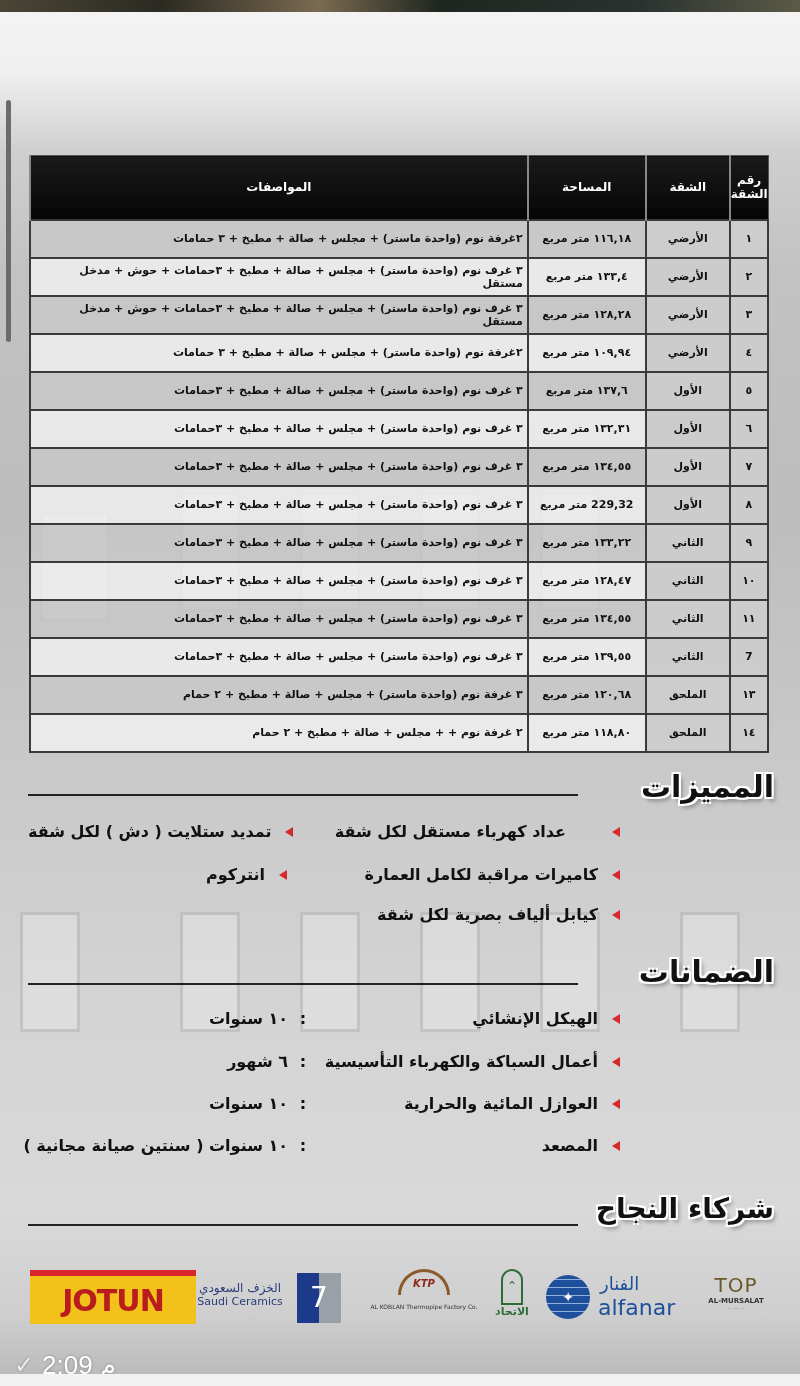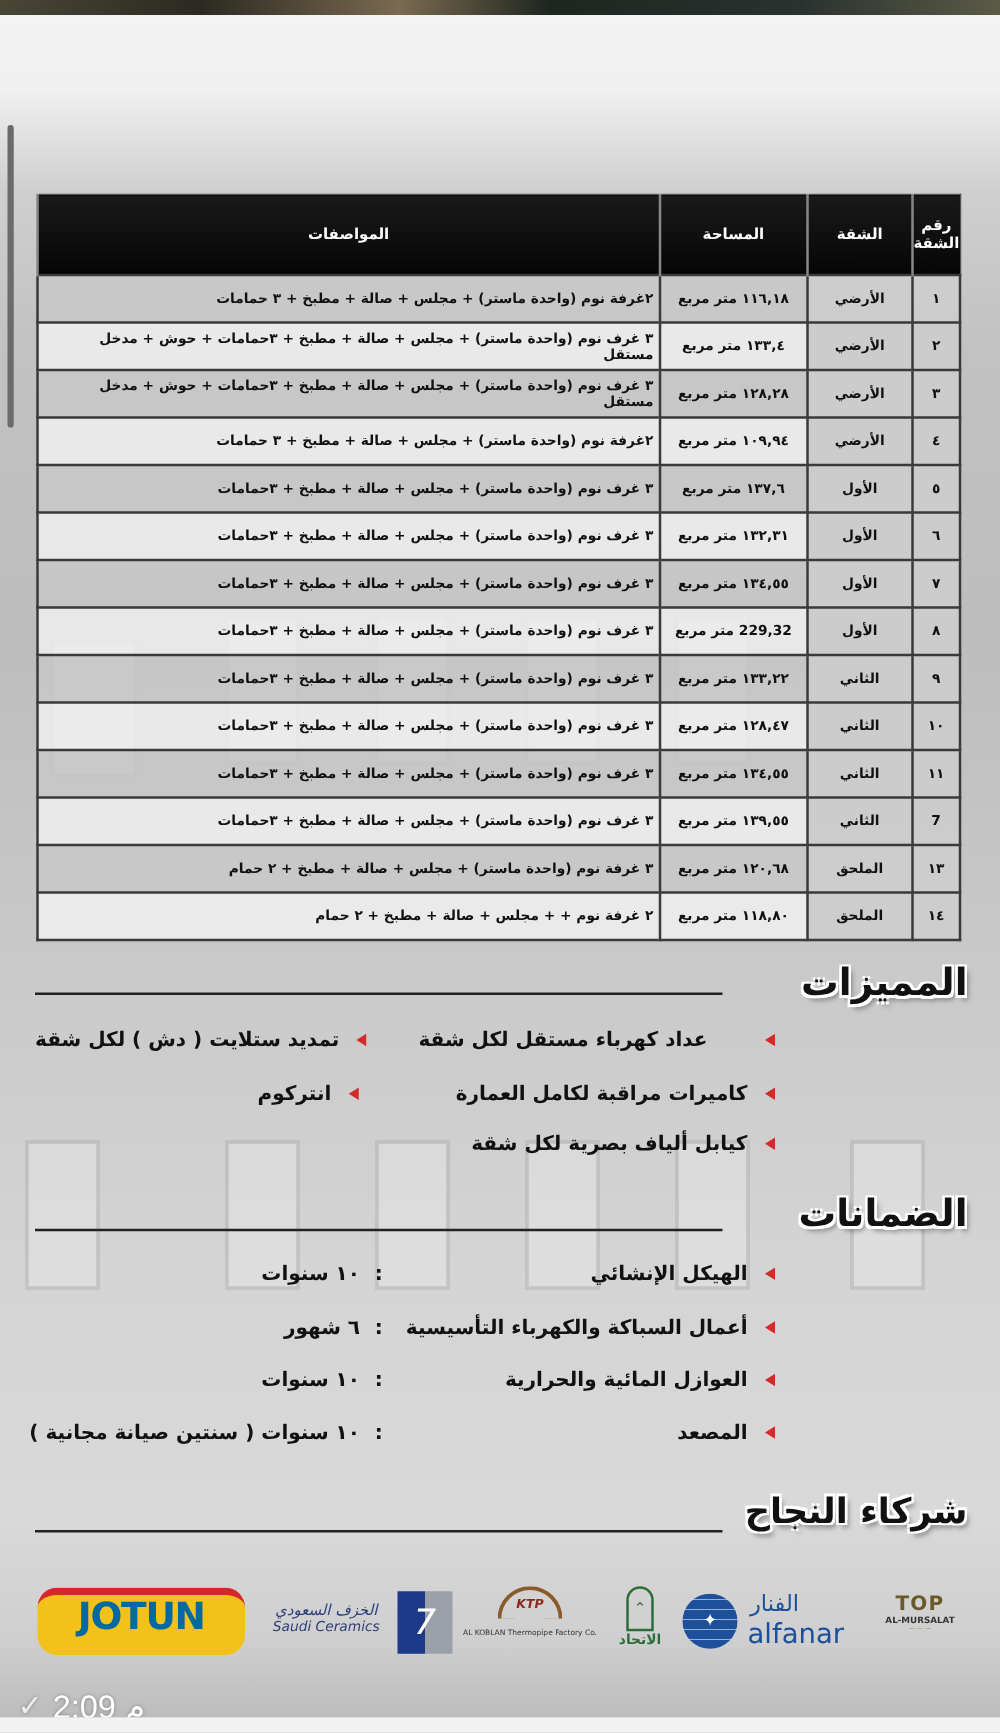--- a/index.html
+++ b/index.html
@@ -83,24 +83,24 @@
       border-right: 8px solid #d42a2a; margin-left: 14px;
     }
     .g-label { display: inline-block; width: 280px; text-align: right; }
     .g-sep { display: inline-block; width: 30px; text-align: center; }
 
     .logos { position: absolute; left: 0; top: 1255px; width: 800px; height: 60px; }
     .logo { position: absolute; }
     .jotun {
       left: 30px; top: 3px; width: 166px; height: 54px; background: #f2c21b;
       border-top: 6px solid #d9262c;
-      display: flex; justify-content: center;
-      font-weight: bold; font-size: 30px; color: #0369a1; letter-spacing: -1px; border-radius: 16px;
-    }
-    .saudi-cer { left: 211px; top: 6px; width: 150px; height: 50px; font-style: italic; }
+      display: flex; align-items: center; justify-content: center;
+      font-weight: bold; font-size: 30px; color: #b91c1c; letter-spacing: -1px;
+    }
+    .saudi-cer { left: 190px; top: 6px; width: 150px; height: 50px; }
     .saudi-cer .txt { position: absolute; left: 0; top: 8px; width: 100px; text-align: center; color: #2c3e7a; }
     .saudi-cer .ar { font-size: 12px; }
     .saudi-cer .en { font-size: 11px; }
     .saudi-cer .box {
       position: absolute; left: 107px; top: 0; width: 44px; height: 50px;
       background: linear-gradient(90deg, #1d3a8a 50%, #9aa0a8 50%);
       color: #fff; font-size: 28px; text-align: center; line-height: 50px;
     }
     .ktp { left: 370px; top: 2px; width: 108px; height: 56px; text-align: center; }
     .ktp .gear {
@@ -116,21 +116,21 @@
     .ittihad .name { font-size: 11px; color: #2c6d3a; font-weight: bold; }
     .alfanar { left: 546px; top: 4px; width: 150px; height: 52px; }
     .alfanar .globe {
       position: absolute; left: 0; top: 4px; width: 44px; height: 44px; border-radius: 50%;
       background: repeating-linear-gradient(0deg, #1d4f9a 0 7px, #8fb0dc 7px 8px), #1d4f9a;
       color: #fff; text-align: center; line-height: 44px; font-size: 14px;
     }
     .alfanar .ar { position: absolute; left: 54px; top: 2px; font-size: 18px; color: #1d4f9a; direction: rtl; }
     .alfanar .en { position: absolute; left: 52px; top: 24px; font-size: 22px; color: #1d4f9a; }
     .mursalat { left: 708px; top: 6px; width: 56px; height: 50px; text-align: center; }
-    .mursalat .mark { font-size: 16px; font-weight: bold; color: #6a5a2a; letter-spacing: 1px; }
+    .mursalat .mark { font-size: 20px; font-weight: normal; color: #6a5a2a; letter-spacing: 1px; }
     .mursalat .name { font-size: 7px; color: #333; font-weight: bold; }
     .mursalat .sub { font-size: 5px; color: #a08a4a; }
 
     .status-bar {
       position: absolute; left: 14px; top: 1335px; height: 36px; display: flex; align-items: center; gap: 8px;
       color: #fff; text-shadow: 0 0 3px rgba(0,0,0,0.35);
     }
     .status-bar .check { font-size: 24px; color: #eee; }
     .status-bar .time { font-size: 26px; font-family: "Liberation Sans", sans-serif; }
   </style>

